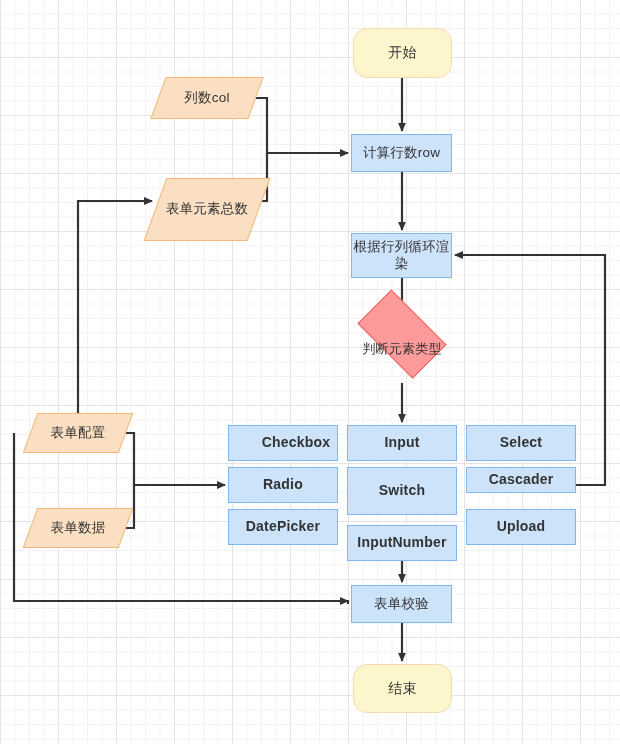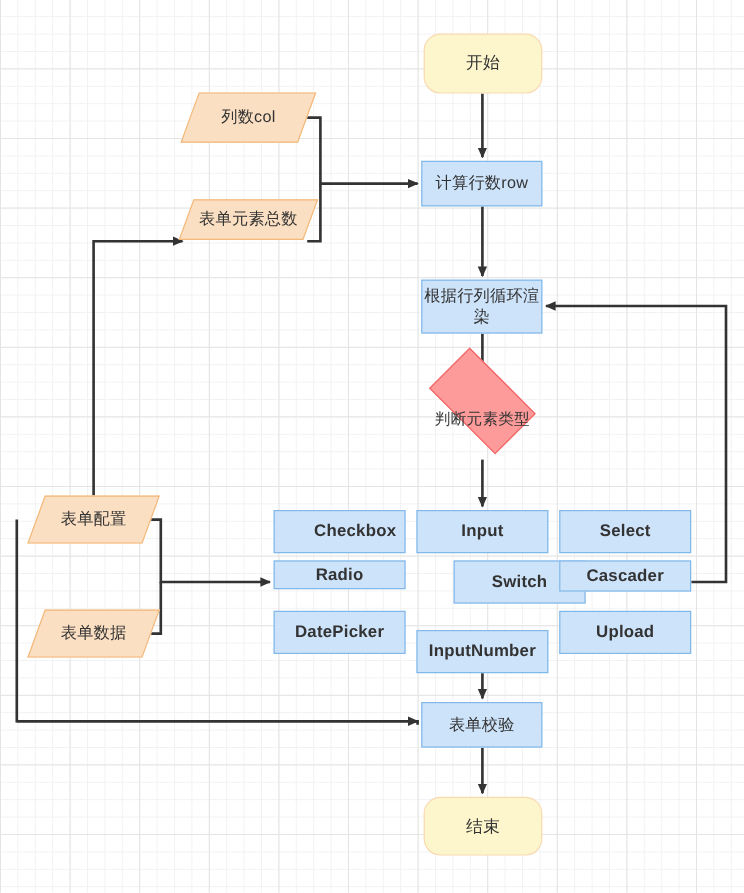--- a/index.html
+++ b/index.html
@@ -149,21 +149,21 @@
       <div class="node node-terminator" style="left: 353px; top: 28px; width: 99px; height: 50px;">
         <span>开始</span>
       </div>
       <div class="node node-io" style="left: 158px; top: 77px; width: 98px; height: 42px;">
         <div class="io-shape"></div>
         <div class="io-label">列数col</div>
       </div>
       <div class="node node-process" style="left: 351px; top: 134px; width: 101px; height: 38px;">
         <span>计算行数row</span>
       </div>
-      <div class="node node-io" style="left: 155px; top: 166px; width: 104px; height: 34px;">
+      <div class="node node-io" style="left: 155px; top: 178px; width: 104px; height: 63px;">
         <div class="io-shape"></div>
         <div class="io-label">表单元素总数</div>
       </div>
       <div class="node node-process" style="left: 351px; top: 233px; width: 101px; height: 45px;">
         <span>根据行列循环渲染</span>
       </div>
       <div class="node node-decision" style="left: 347px; top: 315px; width: 110px; height: 68px;">
         <div class="dec-shape"></div>
         <div class="dec-label">判断元素类型</div>
       </div>
@@ -177,24 +177,24 @@
       </div>
       <div class="node node-option" style="left: 228px; top: 425px; width: 110px; height: 36px; padding-left: 26px;">
         <span>Checkbox</span>
       </div>
       <div class="node node-option" style="left: 347px; top: 425px; width: 110px; height: 36px;">
         <span>Input</span>
       </div>
       <div class="node node-option" style="left: 466px; top: 425px; width: 110px; height: 36px;">
         <span>Select</span>
       </div>
-      <div class="node node-option" style="left: 228px; top: 467px; width: 110px; height: 24px;">
+      <div class="node node-option" style="left: 228px; top: 467px; width: 110px; height: 36px;">
         <span>Radio</span>
       </div>
-      <div class="node node-option" style="left: 347px; top: 467px; width: 110px; height: 36px; margin-left: 31px;">
+      <div class="node node-option" style="left: 347px; top: 467px; width: 110px; height: 48px;">
         <span>Switch</span>
       </div>
       <div class="node node-option" style="left: 466px; top: 467px; width: 110px; height: 26px;">
         <span>Cascader</span>
       </div>
       <div class="node node-option" style="left: 228px; top: 509px; width: 110px; height: 36px;">
         <span>DatePicker</span>
       </div>
       <div class="node node-option" style="left: 347px; top: 509px; width: 110px; height: 36px; margin-top: 16px;">
         <span>InputNumber</span>

